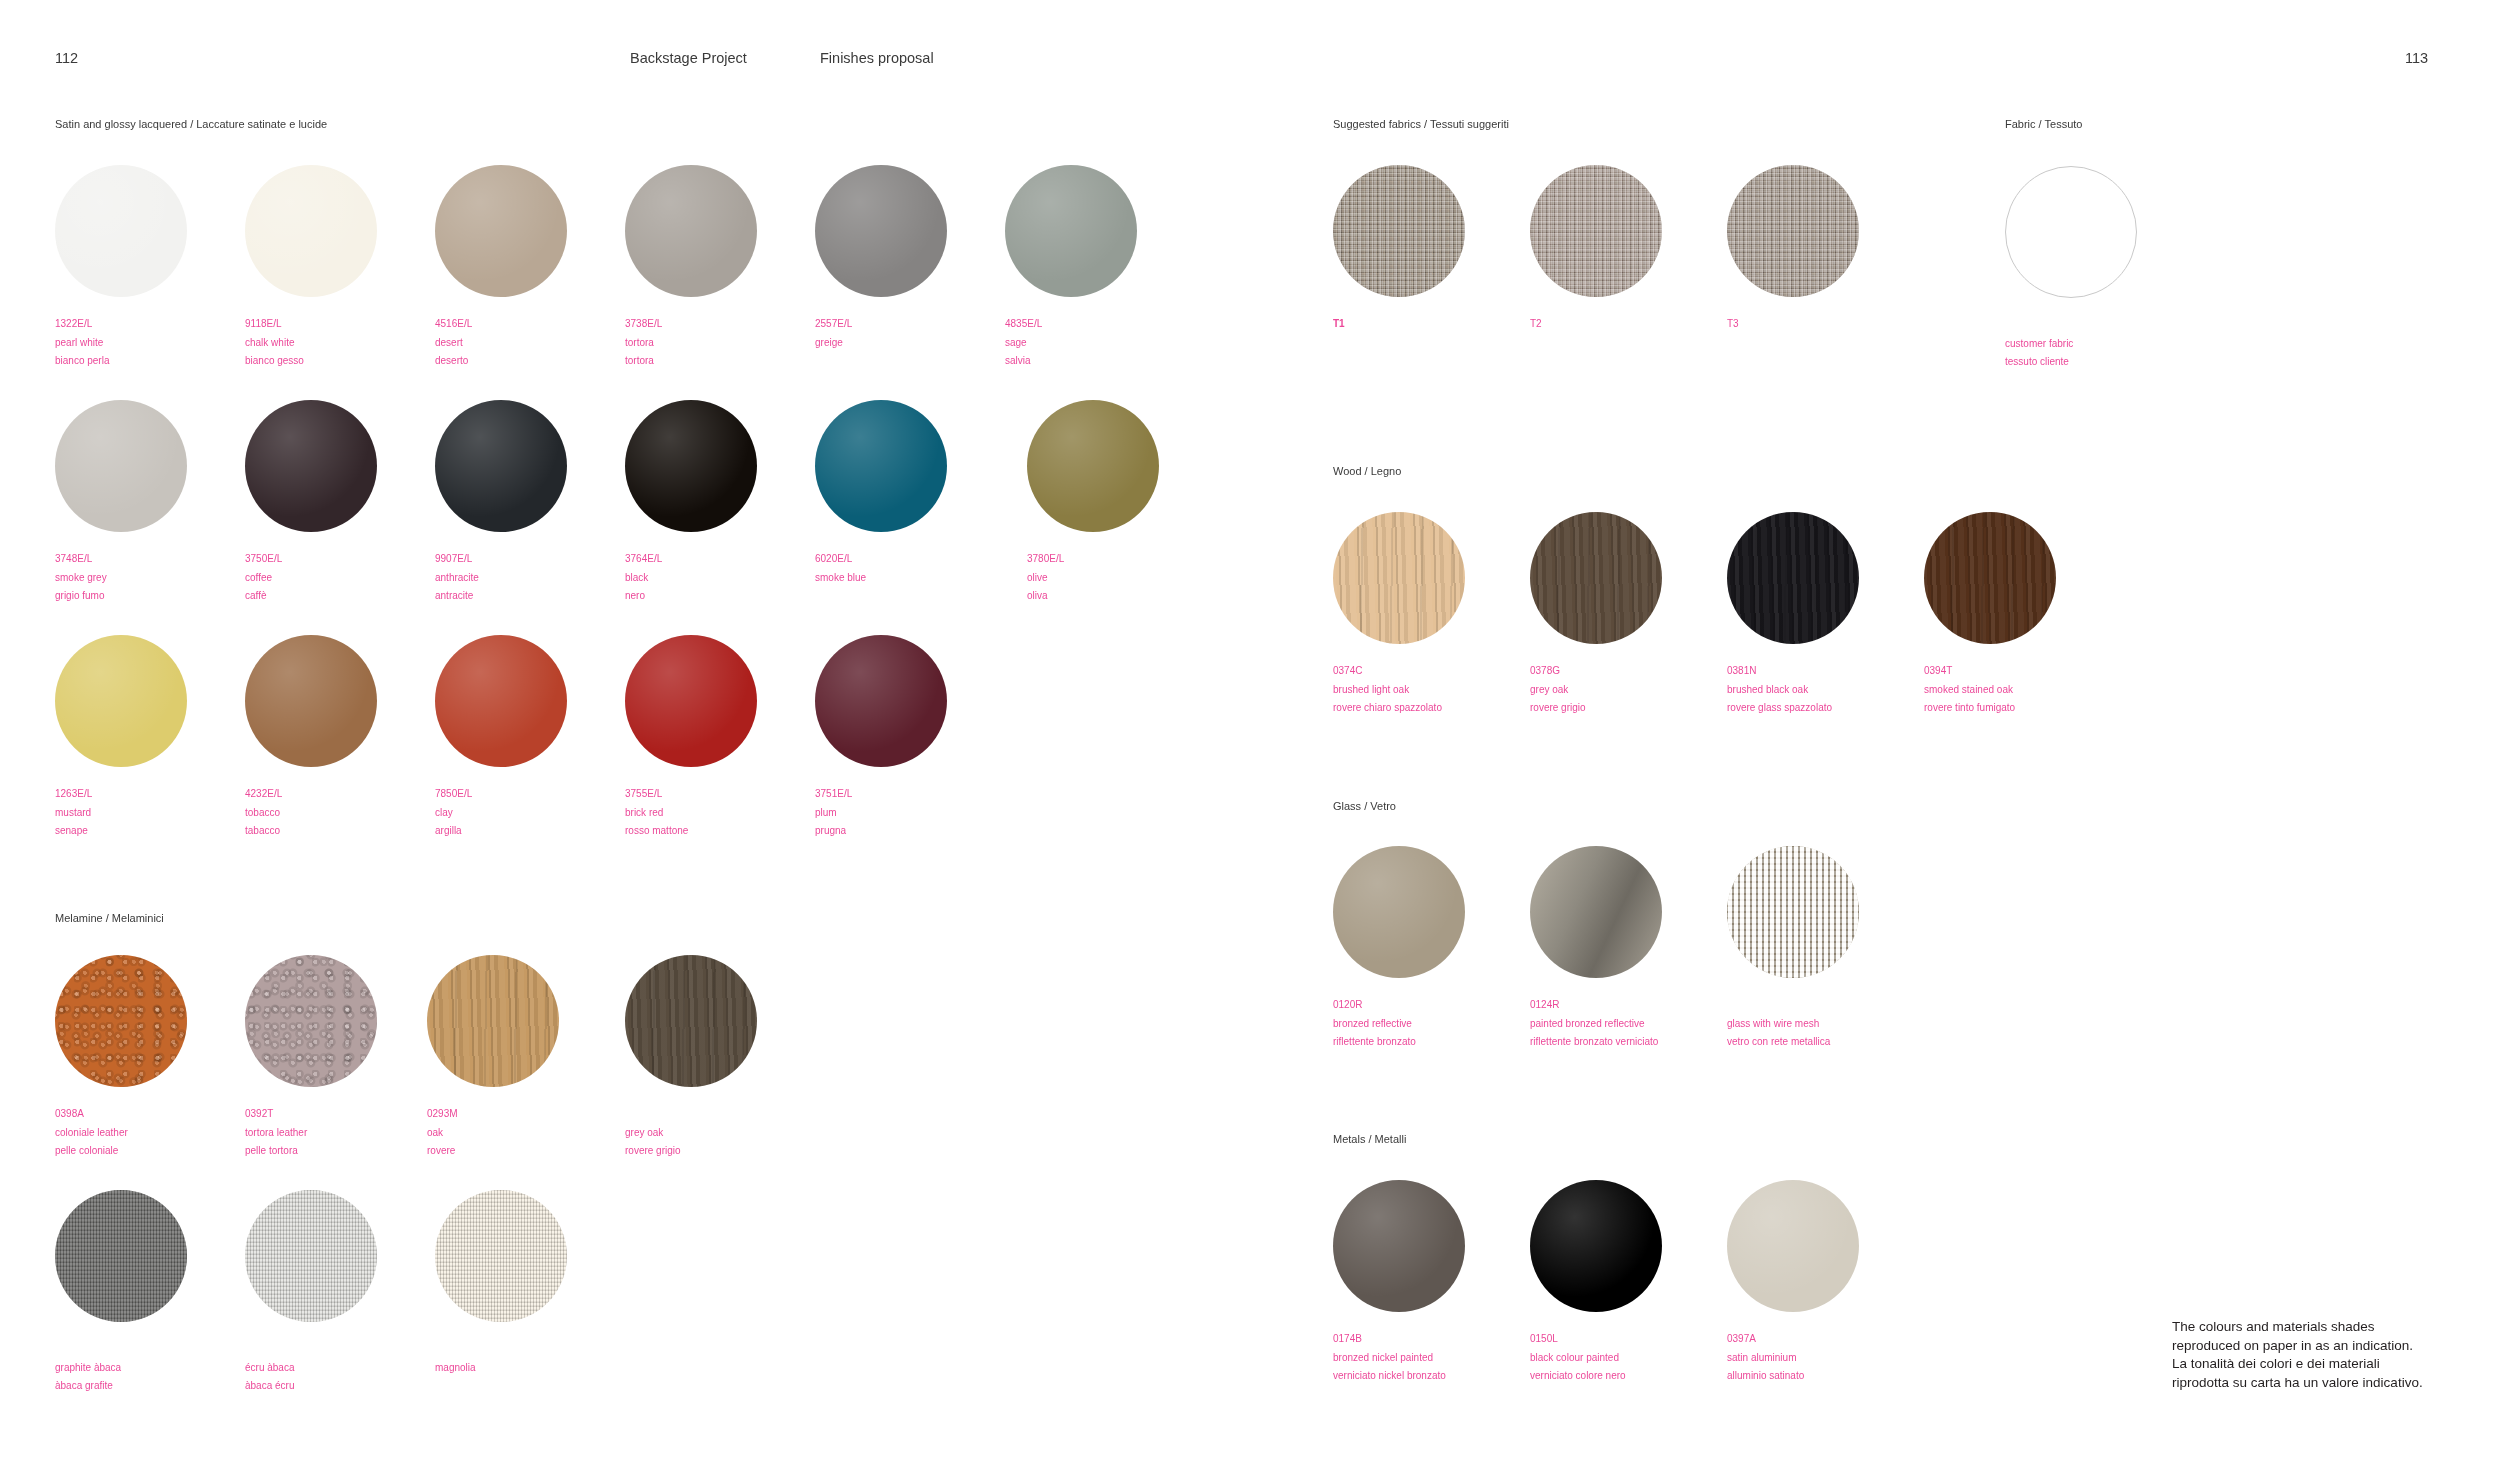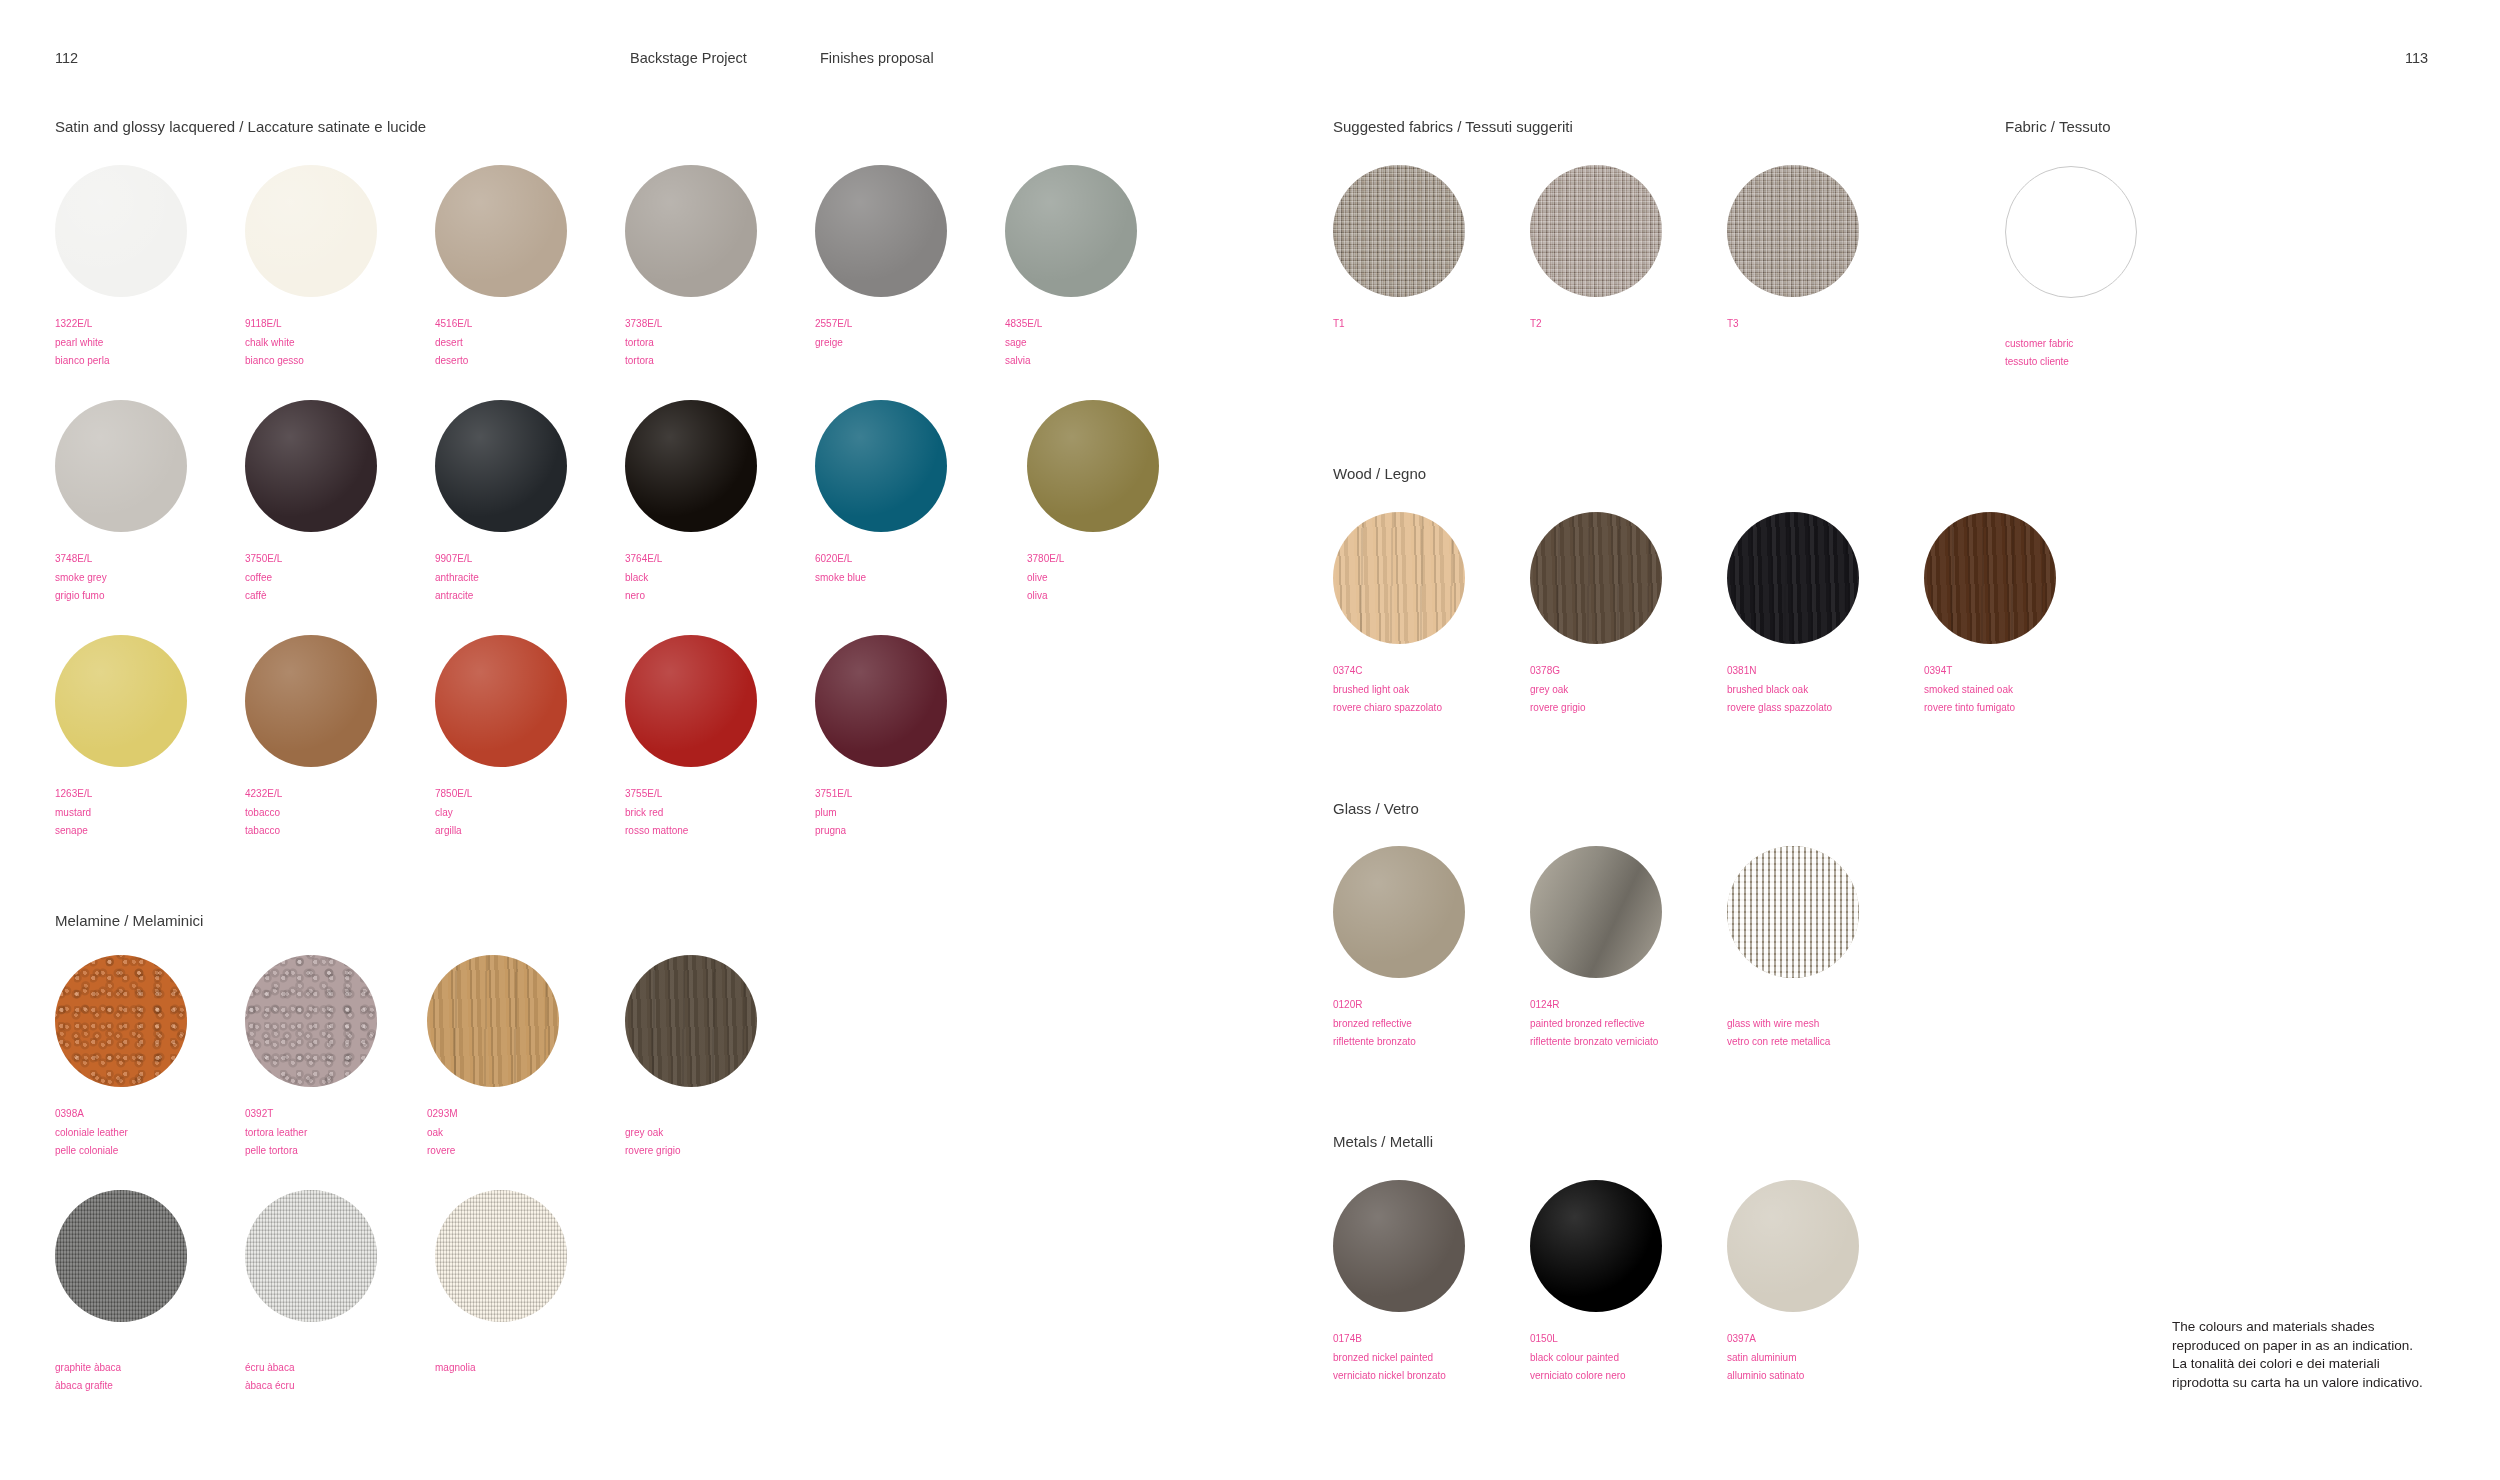--- a/index.html
+++ b/index.html
@@ -31,21 +31,21 @@
   .page-header .proj-title  { position: absolute; left: 630px; top: 0; }
   .page-header .doc-title   { position: absolute; left: 820px; top: 0; }
   .page-header .folio-right { position: absolute; left: 2405px; top: 0; }
 
   
   .col-left  { position: absolute; left: 55px;   top: 0; width: 1180px; height: 1480px; }
   .col-right { position: absolute; left: 1333px; top: 0; width: 1120px; height: 1480px; }
 
   .section-title {
     position: absolute;
-    font-size: 15px;
+    font-size: 11px;
     color: #3a3a3a;
     white-space: nowrap;
   }
 
   
   .swatch-cell { position: absolute; width: 230px; }
   .disc {
     width: 132px;
     height: 132px;
     border-radius: 50%;
@@ -351,21 +351,21 @@
         <div class="labels no-code">
           <span class="en">magnolia</span>
         </div>
       </div>
     </div>
 </div>
 
 <div class="col-right">
   <div class="section-title" style="top:118px;left:0;">Suggested fabrics / Tessuti suggeriti</div>
   <div id="grid-fabrics">
-      <div class="swatch-cell" style="left: 0px; top: 165px;">
+      <div class="swatch-cell" style="left: 0px; top: 165px; font-weight: bold;">
         <div class="disc tex-linen" style="background: rgb(149, 137, 124);"></div>
         <div class="labels">
           <span class="code">T1</span>
         </div>
       </div>
       <div class="swatch-cell" style="left: 197px; top: 165px;">
         <div class="disc tex-linen" style="background: rgb(162, 148, 138);"></div>
         <div class="labels">
           <span class="code">T2</span>
         </div>

